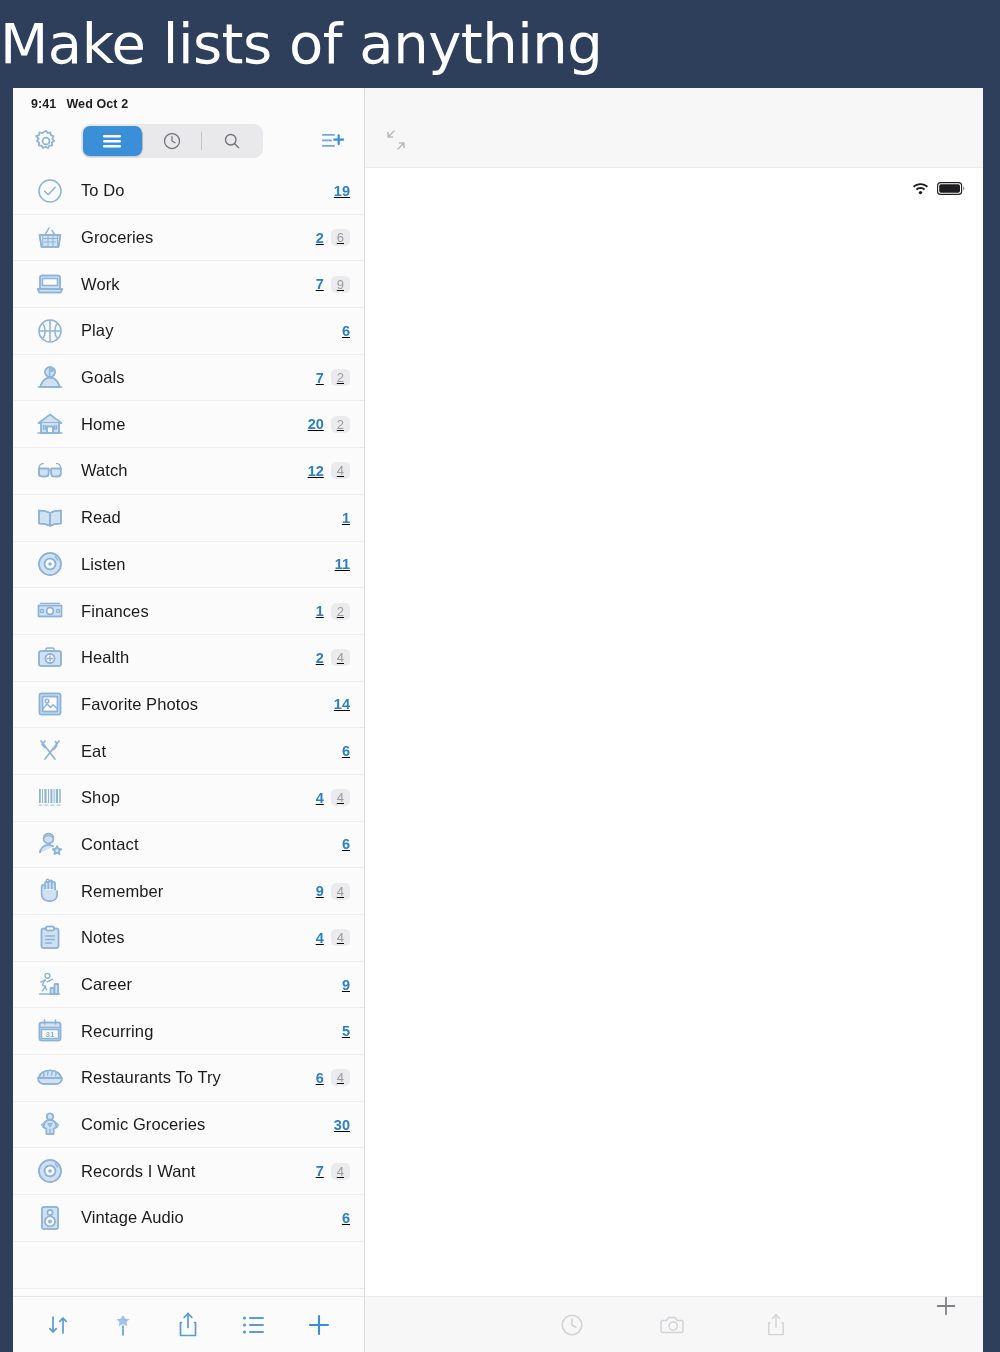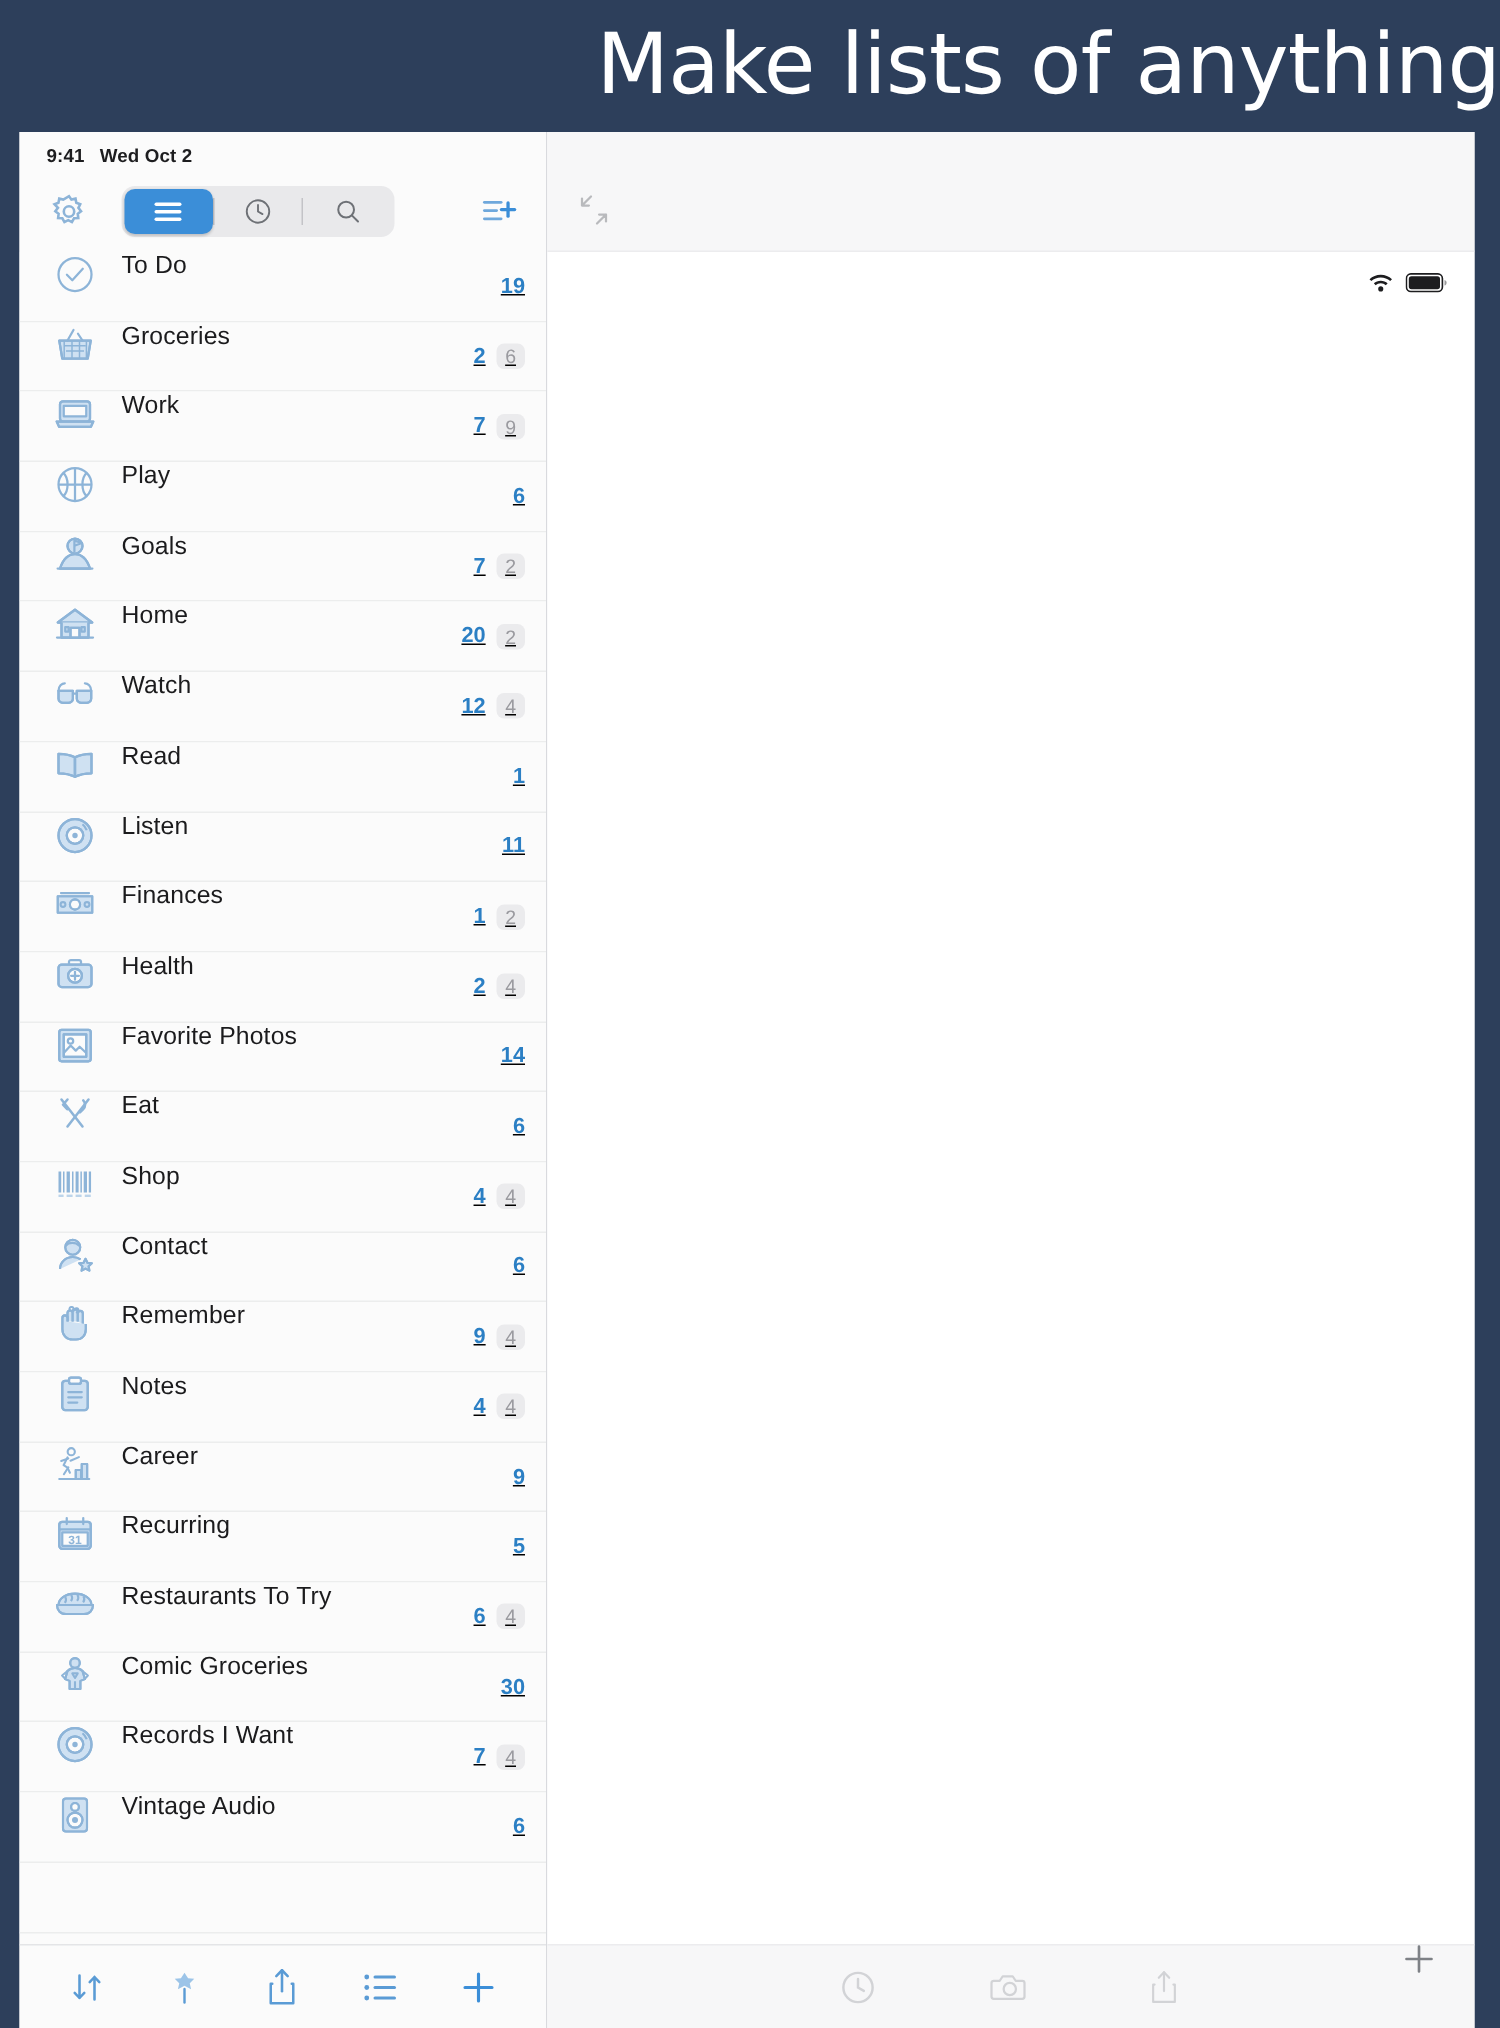--- a/index.html
+++ b/index.html
@@ -7,21 +7,21 @@
     width: 1000px; height: 1352px;
     background: #2d3f5b;
     font-family: "Liberation Sans", sans-serif;
     overflow: hidden;
   }
   #page { position: relative; width: 1000px; height: 1352px; background: #2d3f5b; }
 
   
   .headline {
     position: absolute; left: 0; top: 8px; width: 1000px;
-    text-align: right; color: #ffffff;
+    text-align: left; color: #ffffff;
     font-family: "DejaVu Sans", sans-serif;
     font-size: 56px; font-weight: 400; letter-spacing: -0.5px;
     line-height: 72px; white-space: nowrap;
   }
 
   
   .device {
     position: absolute; left: 13px; top: 88px;
     width: 970px; height: 1264px;
     background: #ffffff; overflow: hidden;
@@ -67,21 +67,21 @@
     width: 1px; height: 18px; background: #c3c3c7; align-self: center;
   }
   .addlist { margin-left: auto; width: 30px; height: 30px; }
 
   
   .rows {
     flex: 1; overflow: hidden; background: #fbfbfb;
     position: relative;
   }
   .row {
-    height: 46.7px; display: flex; 
+    height: 46.7px; display: flex; align-items: center;
     padding: 0 14px 0 22px;
     border-bottom: 1px solid #eceded;
     background: #fbfbfb; cursor: pointer;
   }
   .row .ricon {
     width: 30px; height: 30px; flex: 0 0 30px;
     display: flex; align-items: center; justify-content: center;
     color: #a21caf;
   }
   .row .rlabel {

